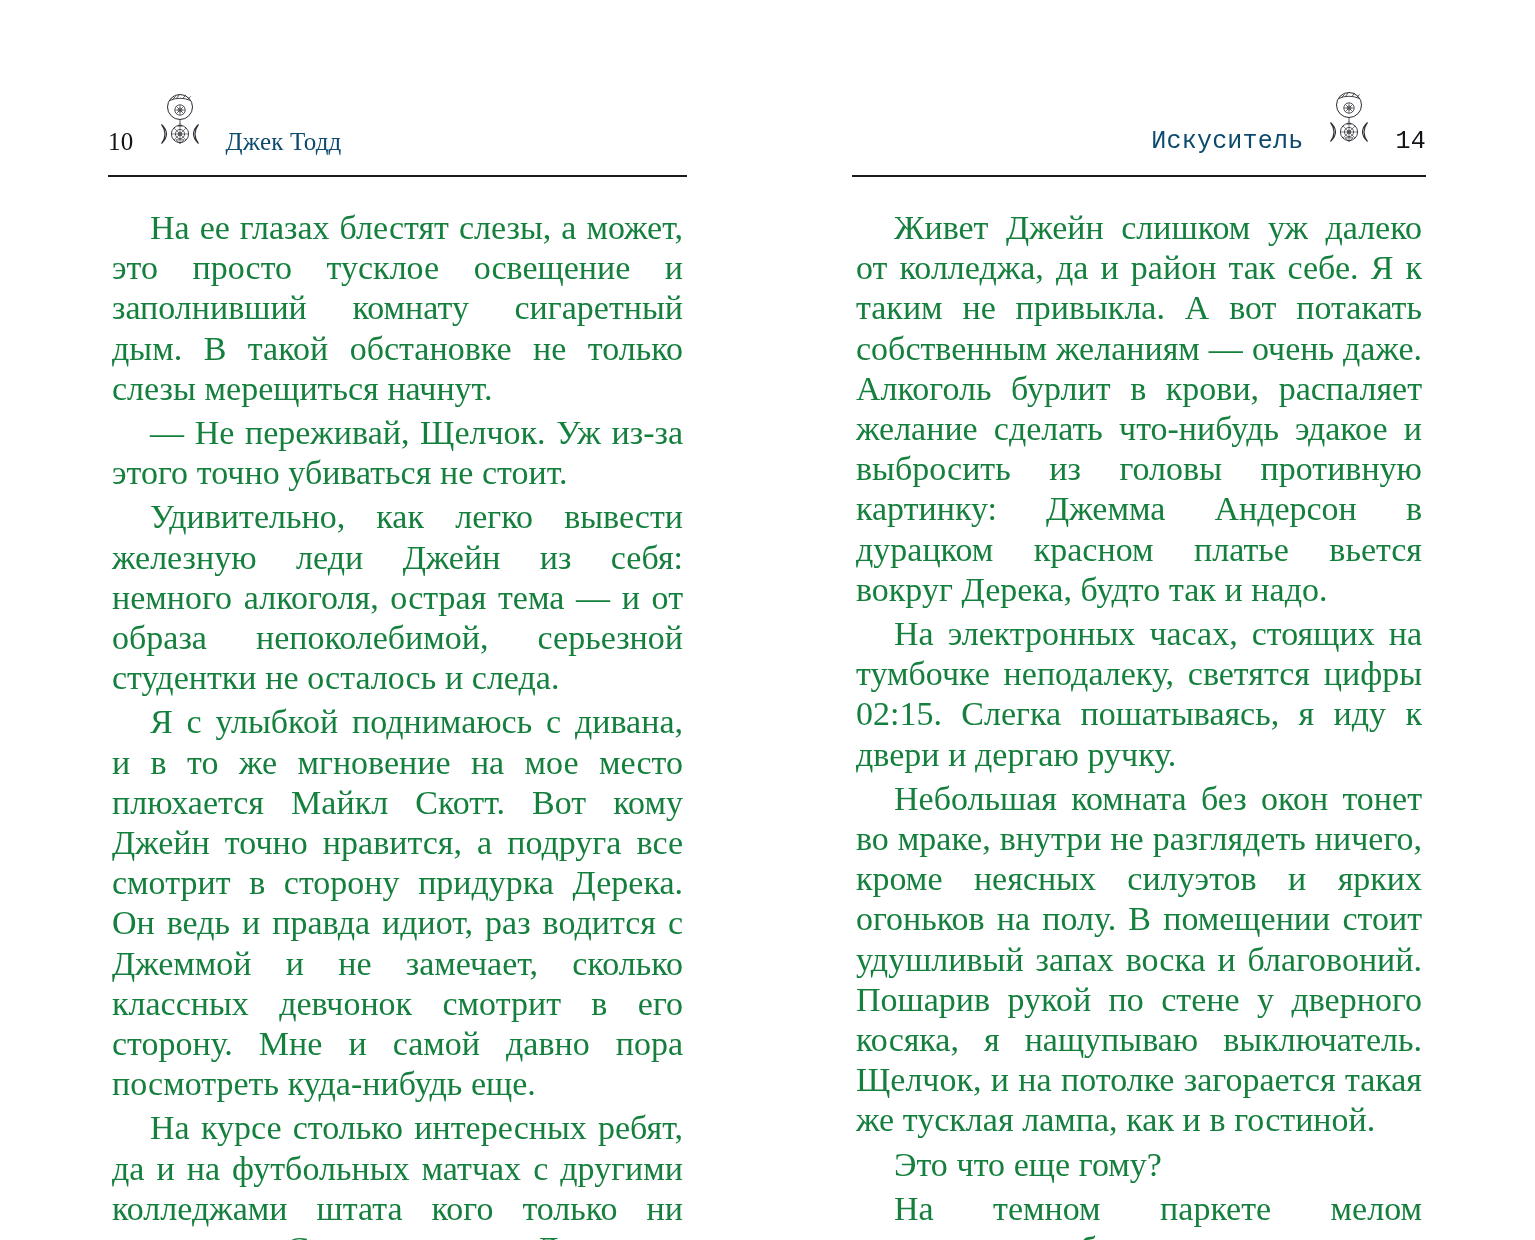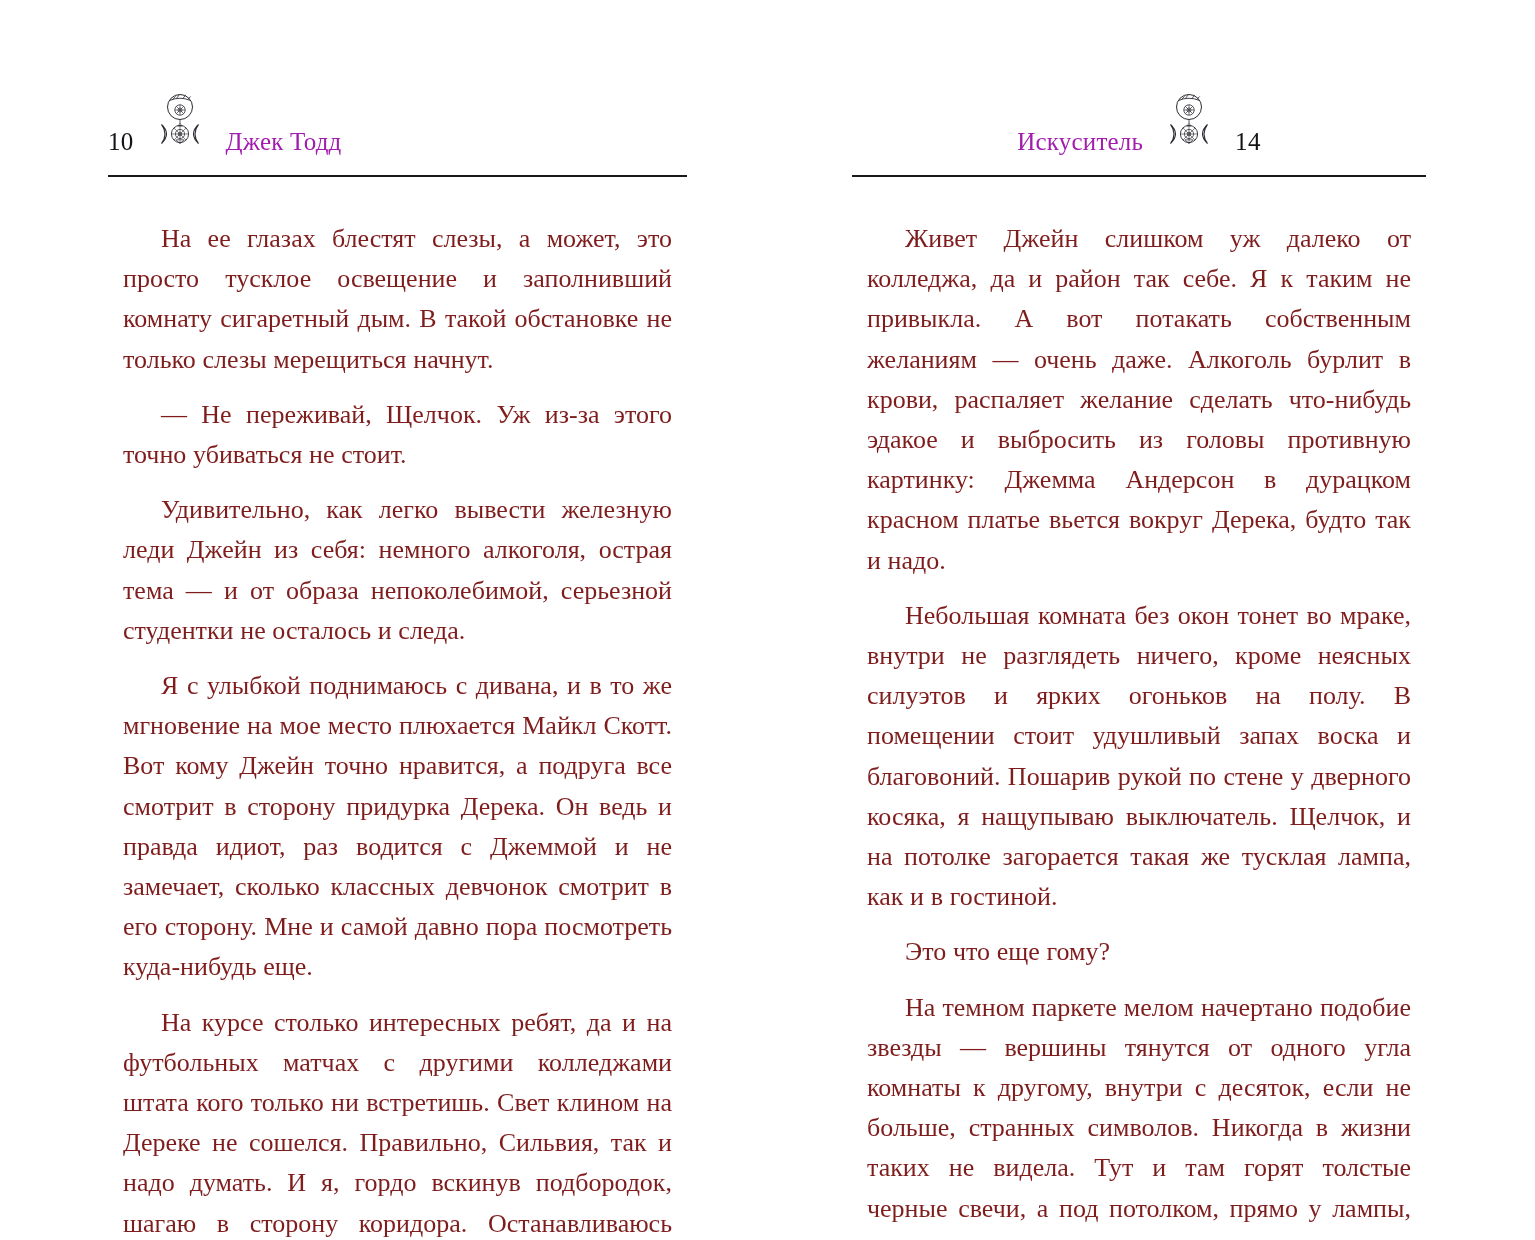--- a/index.html
+++ b/index.html
@@ -33,40 +33,40 @@
   .page-right { padding: 0 108px 0 85px; }
 
   
   .running-head {
     position: relative;
     height: 175px;
     display: flex;
     align-items: flex-end;
   }
   .running-head.left  { justify-content: flex-start; }
-  .running-head.right { justify-content: center; }
+  .running-head.right { justify-content: flex-end; font-family: Liberation Mono, monospace; }
 
   .rh-inner {
     display: flex;
     align-items: baseline;
     gap: 13px;
     padding-bottom: 21px;
     white-space: nowrap;
   }
 
   .folio {
     font-size: 25px;
     letter-spacing: .3px;
     line-height: 1;
     color: #141418;
   }
   .rh-title {
     font-size: 25px;
     line-height: 1;
-    color: #a21caf;
+    color: #0c4a6e;
     letter-spacing: .2px;
   }
 
   
   .ornament {
     position: relative;
     width: 66px;
     height: 30px;
     align-self: baseline;
     transform: translateY(4px);
@@ -79,26 +79,26 @@
     height: 2px;
     background: #1a1a1e;
     margin-top: 0;
   }
 
   
   .column {
     padding-top: 27px;
   }
   .column p {
-    margin: 15px;
-    font-size: 26px;
+    margin: 4px;
+    font-size: 34px;
     line-height: 40.2px;
     text-align: justify;
     text-indent: 38px;
-    color: #7f1d1d;
+    color: #15803d;
     hyphens: manual;
     word-spacing: .2px;
   }
 </style>
 </head>
 <body>
 
 <div class="spread">
 
   <div class="page page-left">
@@ -174,20 +174,21 @@
         </span>
 
         <span class="folio">14</span>
       </div>
     </div>
 
     <div class="head-rule"></div>
 
     <div class="column">
       <p>Живет Джейн слишком уж далеко от колледжа, да и район так себе. Я к таким не привыкла. А вот пота­кать собственным желаниям — очень даже. Алкоголь бурлит в крови, распаляет желание сделать что-нибудь эдакое и выбросить из головы противную картинку: Джемма Андерсон в дурацком красном платье вьется вокруг Дерека, будто так и надо.</p>
+      <p>На электронных часах, стоящих на тумбочке непо­далеку, светятся цифры 02:15. Слегка пошатываясь, я иду к двери и дергаю ручку.</p>
       <p>Небольшая комната без окон тонет во мраке, вну­три не разглядеть ничего, кроме неясных силуэтов и ярких огоньков на полу. В помещении стоит удуш­ливый запах воска и благовоний. Пошарив рукой по стене у дверного косяка, я нащупываю выключатель. Щелчок, и на потолке загорается такая же тусклая лампа, как и в гостиной.</p>
       <p>Это что еще гому?</p>
       <p>На темном паркете мелом начертано подобие звез­ды — вершины тянутся от одного угла комнаты к дру­гому, внутри с десяток, если не больше, странных сим­волов. Никогда в жизни таких не видела. Тут и там го­рят толстые черные свечи, а под потолком, прямо у лампы, ровно по центру — пентаграммы, подвешен букет сухих цветов. Да чем Джейн тут занималась? Стараясь не нарушить замысловатый порядок и не смазать линии, я осторожно ступаю вперед.</p>
 
     </div>
   </div>
 
 </div>
 
 </body></html>

